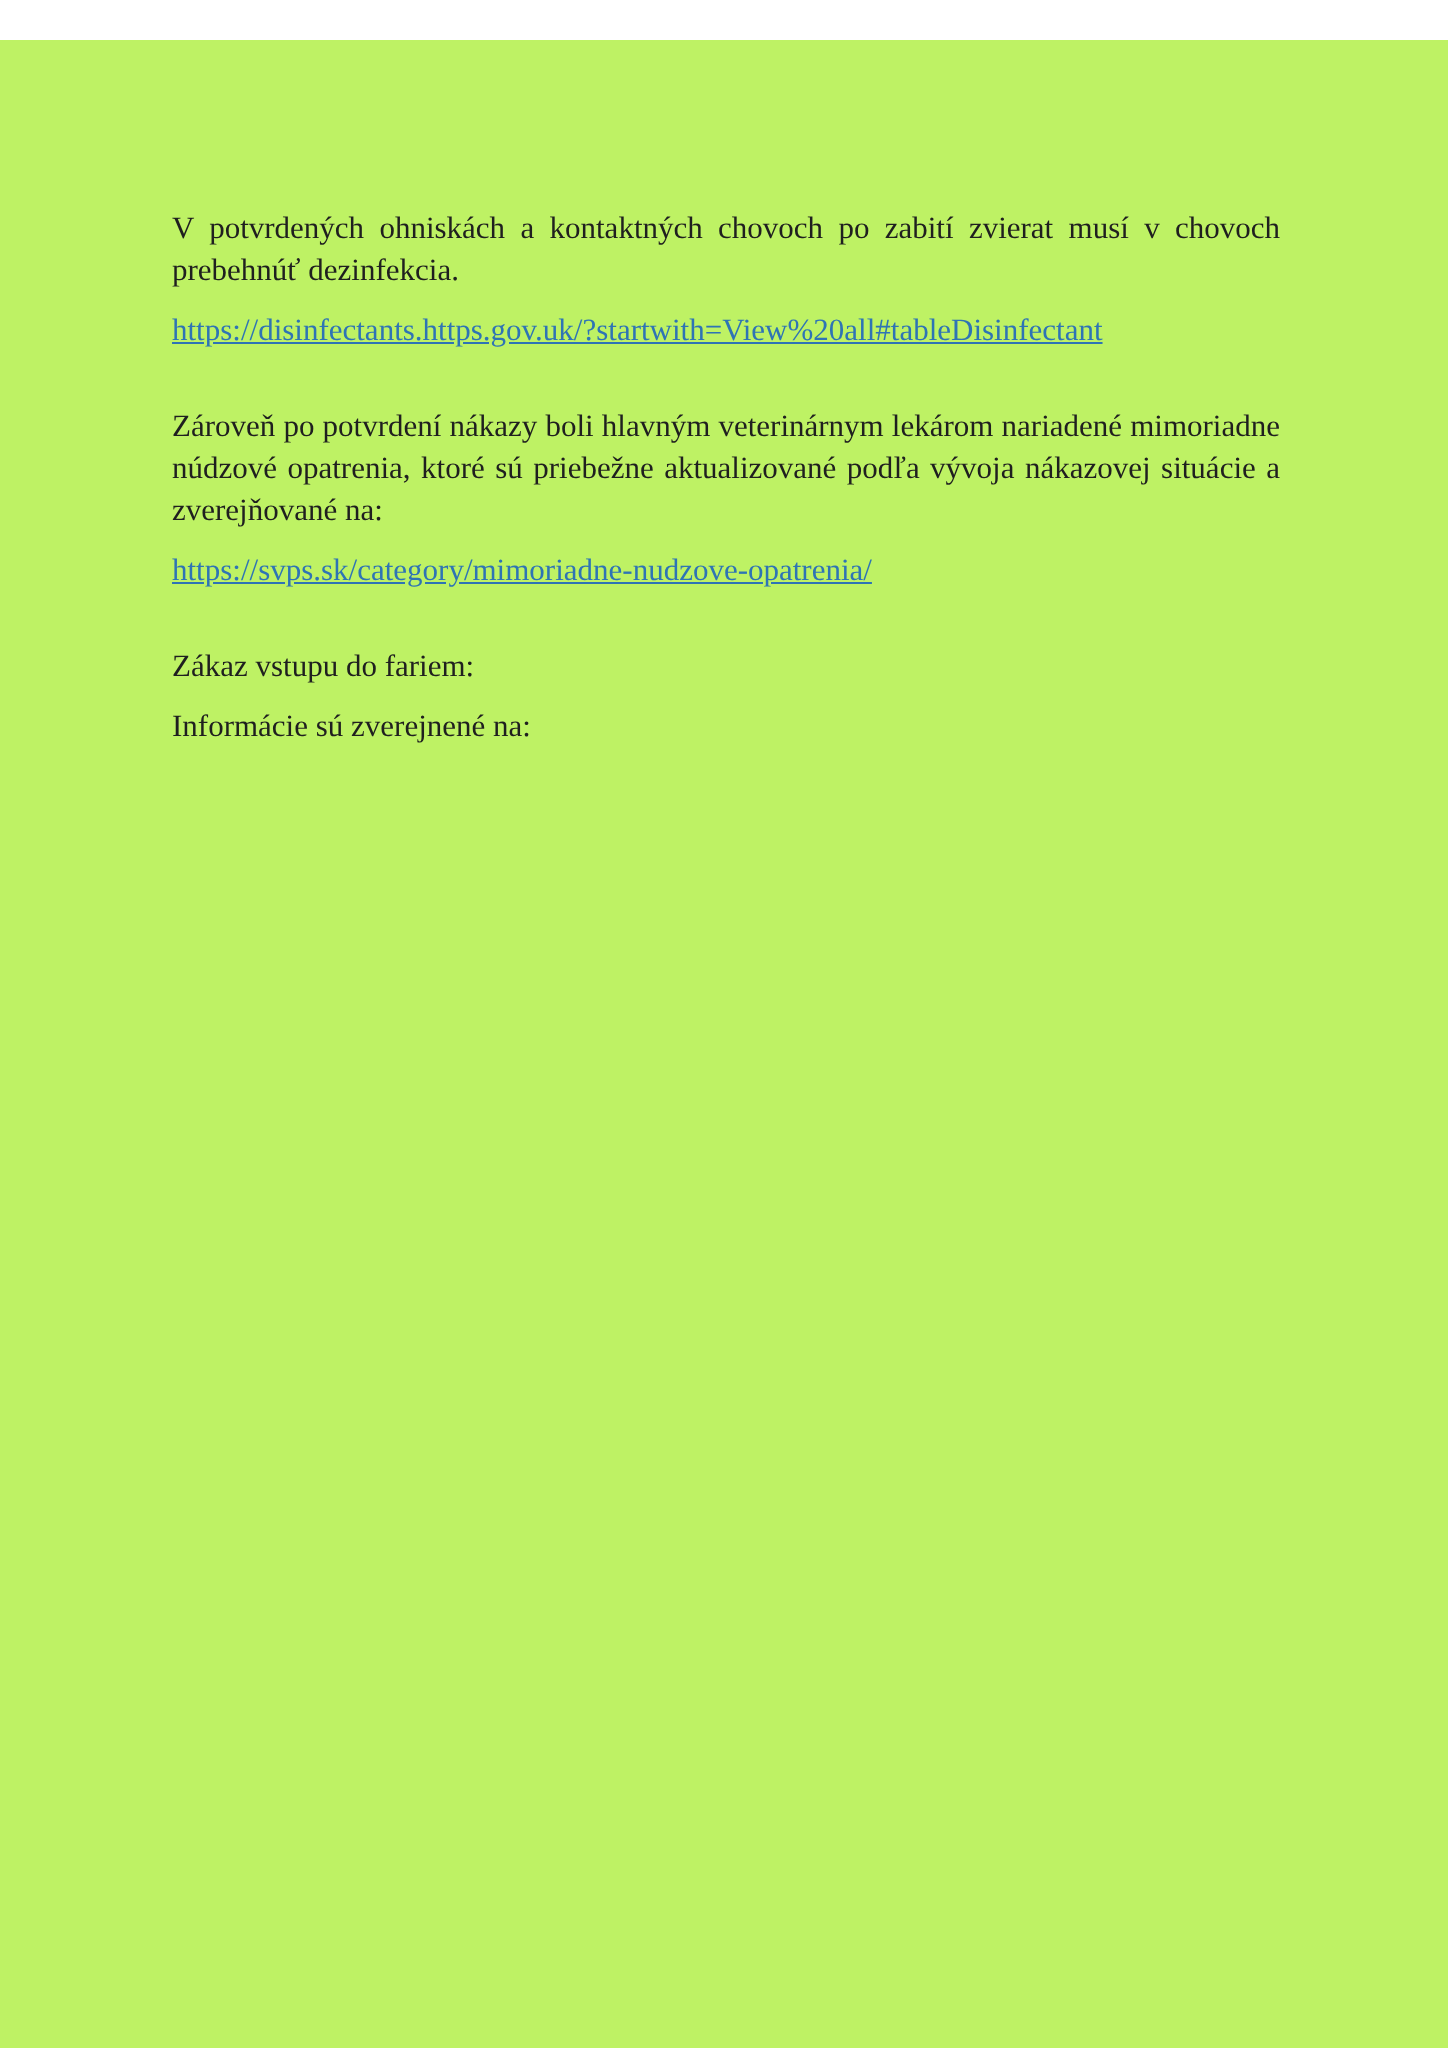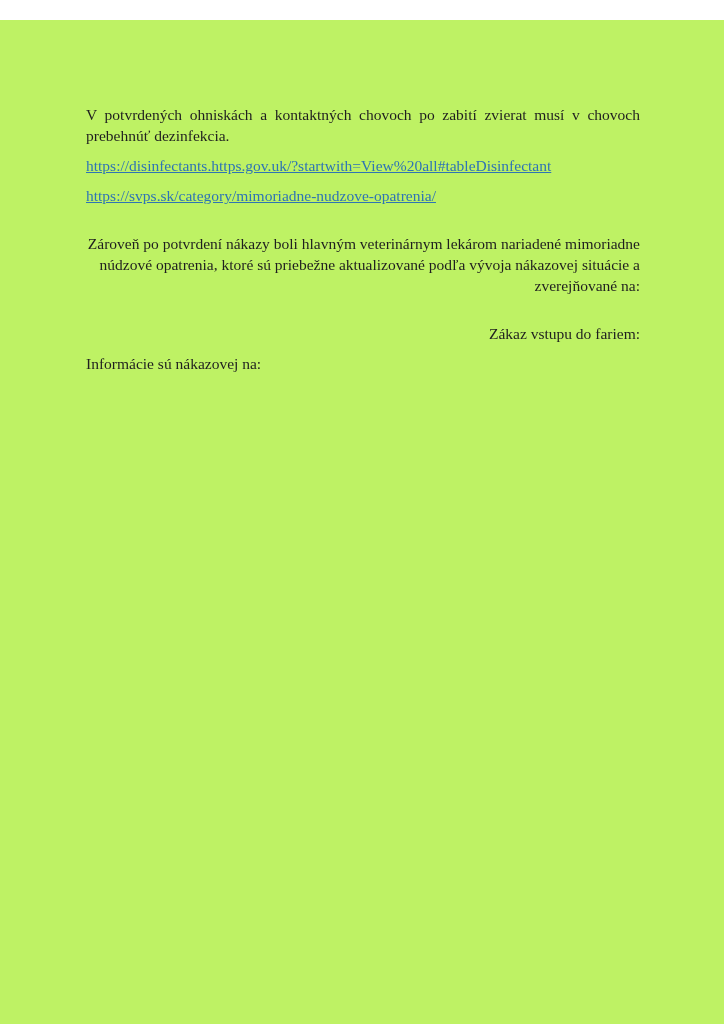--- a/index.html
+++ b/index.html
@@ -28,21 +28,20 @@
   p.para {
     margin: 0 0 9px 0;
     padding: 0;
   }
   p.justify {
     text-align: justify;
     text-justify: inter-word;
   }
   p.gap-before {
     margin-top: 27px;
-    text-align: right;
   }
   a.doc-link {
     color: #2E74B5;
     text-decoration: underline;
     text-decoration-color: #2E74B5;
     cursor: pointer;
     overflow-wrap: break-word;
     word-break: normal;
   }
   .link-suffix {
@@ -54,22 +53,22 @@
 <body>
 
 <div class="page">
   <div class="content">
 
     <p class="para justify">V potvrdených ohniskách a kontaktných chovoch po zabití zvierat musí v chovoch prebehnúť dezinfekcia.</p>
 
 
     <p class="para"><a class="doc-link">https://disinfectants.https.gov.uk/?startwith=View%20all#tableDisinfectant</a></p>
 
+    <p class="para justify gap-before">Zároveň po potvrdení nákazy boli hlavným veterinárnym lekárom nariadené mimoriadne núdzové opatrenia, ktoré sú priebežne aktualizované podľa vývoja nákazovej situácie a zverejňované na:</p>
+
     <p class="para"><a class="doc-link">https://svps.sk/category/mimoriadne-nudzove-opatrenia/</a></p>
-
-    <p class="para justify gap-before">Zároveň po potvrdení nákazy boli hlavným veterinárnym lekárom nariadené mimoriadne núdzové opatrenia, ktoré sú priebežne aktualizované podľa vývoja nákazovej situácie a zverejňované na:</p>
 
     <p class="para gap-before">Zákaz vstupu do fariem:</p>
 
-    <p class="para">Informácie sú nákazovej na:</p>
+    <p class="para">Informácie sú zverejnené na:</p>
 
   </div>
 </div>
 
 </body></html>

